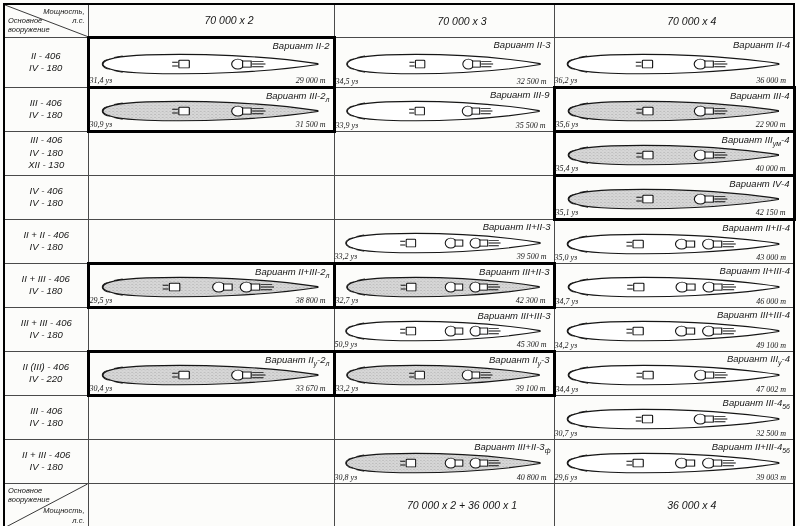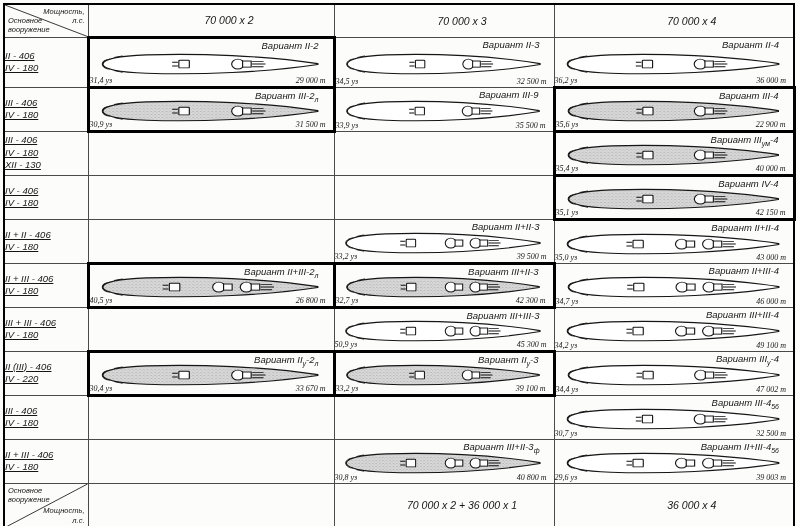--- a/index.html
+++ b/index.html
@@ -4,23 +4,23 @@
 <style>
   html,body{margin:0;padding:0;background:#efefec;}
   .page{position:relative;width:800px;height:526px;background:#fcfcfa;overflow:hidden;
         font-family:"Liberation Sans",sans-serif;color:#161616;}
   table{border-collapse:collapse;table-layout:fixed;width:790px;margin:3px 0 0 3px;
         border:2px solid #000;}
   col.c0{width:84px;} col.c1{width:246px;} col.c2{width:220px;} col.c3{width:240px;}
   th,td{border:1px solid #4a4a4a;padding:0;position:relative;font-weight:normal;}
   tr.hdr{height:33px;} tbody tr{height:44px;} tbody tr:first-child{height:50px;} tr.ftr{height:45px;}
   .pw{font:italic 10.5px "Liberation Sans",sans-serif;text-align:center;vertical-align:middle;padding-left:36px;}
-  th.arm{font:italic 9.5px "Liberation Sans",sans-serif;text-align:left;vertical-align:middle;line-height:1.3;text-decoration:underline;}
+  th.arm{font:italic 9.5px "Liberation Sans",sans-serif;text-align:center;vertical-align:middle;line-height:1.3;}
   td.bold{border:3px solid #000;}
-  .vname{position:absolute;top:1px;right:14px;font:italic 9.5px "Liberation Sans",sans-serif;z-index:2;white-space:nowrap;}
+  .vname{position:absolute;top:1px;right:3px;font:italic 9.5px "Liberation Sans",sans-serif;z-index:2;white-space:nowrap;}
   .vname sub{font-size:7px;}
   .spd{position:absolute;left:0;bottom:1px;font:italic 8px "Liberation Serif",serif;z-index:2;}
   .dsp{position:absolute;right:7px;bottom:1px;font:italic 8px "Liberation Serif",serif;z-index:2;margin-left:20px;}
   .ship{position:absolute;left:3%;top:50%;width:94%;height:26px;transform:translateY(-42%);}
   td.corner .diag{position:absolute;left:0;top:0;width:100%;height:100%;}
   .c-lab{position:absolute;font:italic 7.5px "Liberation Sans",sans-serif;line-height:1.25;}
   .c-tr{top:2px;right:3px;width:46px;text-align:right;}
   .c-bl{bottom:2px;left:3px;width:54px;text-align:left;}
   .c-tl{top:2px;left:3px;width:54px;text-align:left;}
   .c-br{bottom:2px;right:3px;width:48px;text-align:right;}
@@ -288,22 +288,22 @@
               <path d="M18,8.4 l9,-2.1 M18,25.6 l9,2.1" stroke="#161616" stroke-width="1.1" fill="none"></path>
               <path d="M69,14.5 h6 M69,19.5 h6" stroke="#111" stroke-width="1.2" fill="none"></path>
               <rect x="76" y="12" width="11" height="10" rx="1" fill="#fdfdfd" stroke="#111" stroke-width="1.2"></rect>
               <circle cx="128" cy="17" r="6.5" fill="#fdfdfd" stroke="#111" stroke-width="1.2"></circle>
               <rect x="133" y="13" width="9" height="8" fill="#fdfdfd" stroke="#111" stroke-width="1.2"></rect>
               <circle cx="157" cy="17" r="6.5" fill="#fdfdfd" stroke="#111" stroke-width="1.2"></circle>
               <rect x="162" y="13" width="9" height="8" fill="#fdfdfd" stroke="#111" stroke-width="1.2"></rect>
               <path d="M172,13.5 h12 M172,17 h14 M172,20.5 h12" stroke="#111" stroke-width="1.2" fill="none"></path>
             </svg>
             <span class="vname"><span>Вариант II+III-2</span><sub>л</sub></span>
-            <span class="spd">40,5 уз</span>
-            <span class="dsp">26 800 т</span>
+            <span class="spd">29,5 уз</span>
+            <span class="dsp">38 800 т</span>
           </td>
           <td class="vcell bold">
             <svg class="ship" viewBox="0 0 240 34" preserveAspectRatio="none">
               <defs>
                 <pattern id="st5-1" width="4" height="4" patternUnits="userSpaceOnUse">
                   <rect width="4" height="4" fill="#d8d8d8"></rect>
                   <circle cx="1" cy="1.2" r=".55" fill="#8f8f8f"></circle>
                   <circle cx="2.9" cy="3" r=".5" fill="#9e9e9e"></circle>
                 </pattern>
               </defs>

